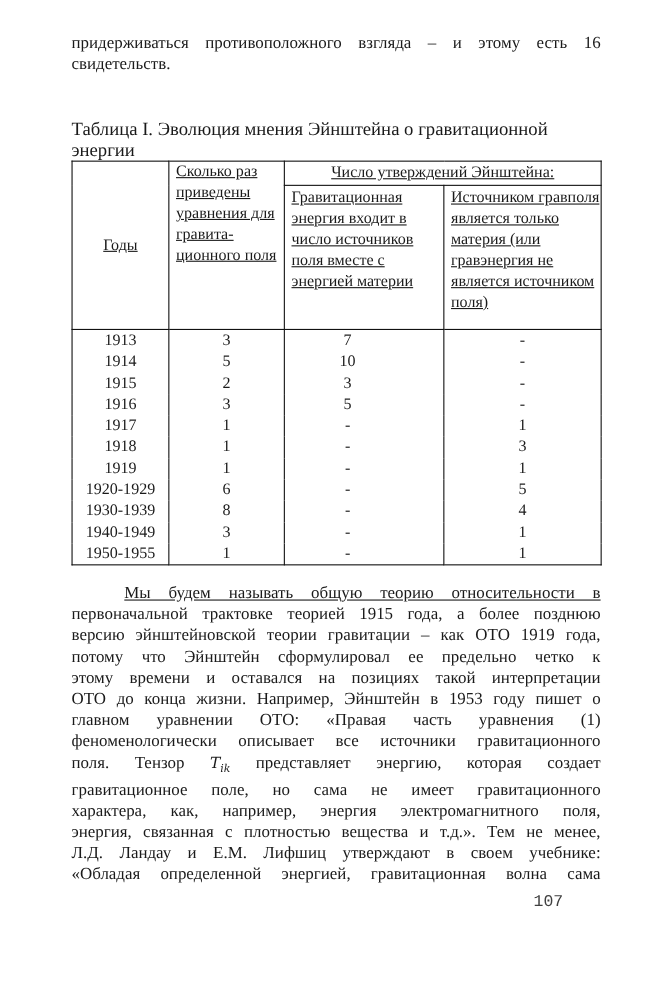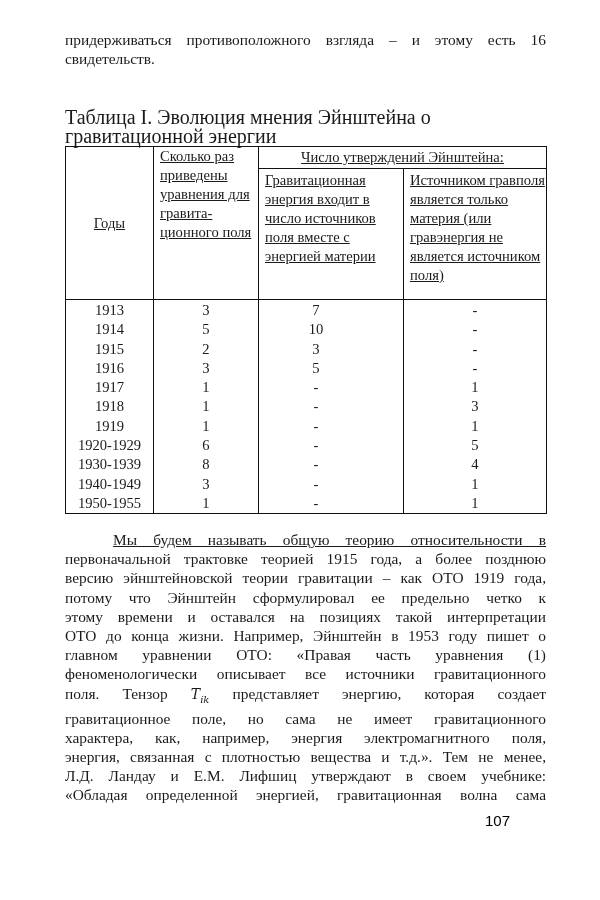--- a/index.html
+++ b/index.html
@@ -9,21 +9,21 @@
   }
   .page { position: absolute; left: 65px; top: 0; width: 481px; }
   .para {
     font-size: 15.4px; line-height: 19.2px; text-align: justify;
     margin: 0;
   }
   .p-top { position: absolute; top: 30px; left: 0; width: 481px; }
   .p-top .last { text-align: left; }
   .caption {
     position: absolute; top: 108px; left: 0; width: 481px;
-    font-size: 20px; line-height: 19px;
+    font-size: 17px; line-height: 19px;
   }
   table.data {
     position: absolute; left: 0; top: 146px; width: 482px;
     border-collapse: collapse; font-size: 14.6px;
   }
   table.data td, table.data th {
     border-left: 1.3px solid #111; border-right: 1.3px solid #111;
     padding: 0; font-weight: normal; vertical-align: top;
   }
   table.data thead th { border: 1.3px solid #111; text-decoration: underline; }
@@ -40,21 +40,21 @@
   tbody td.c-src { text-align: center; }
   tbody tr:first-child td { padding-top: 1px; }
   .p-main { position: absolute; top: 530px; left: 0; width: 481px; }
   .p-main .indent { text-indent: 48px; text-decoration: underline; }
   .line { display: block; text-align: justify; text-align-last: justify; }
   .line.last { text-align-last: left; }
   .math { font-style: italic; font-family: "DejaVu Serif", serif; font-size: 14px; }
   .math sub { font-size: 10px; }
   .pagenum {
     position: absolute; top: 812px; left: 485px;
-    font-family: Liberation Sans, sans-serif; font-size: 15px; color: #000000;
+    font-family: Liberation Mono, monospace; font-size: 15px; color: #404040;
   }
 </style>
 </head>
 <body>
 
 <div class="page">
 
   <div class="p-top para">
     <span class="line">придерживаться противоположного взгляда – и этому есть 16</span>
     <span class="line last">свидетельств.</span>

